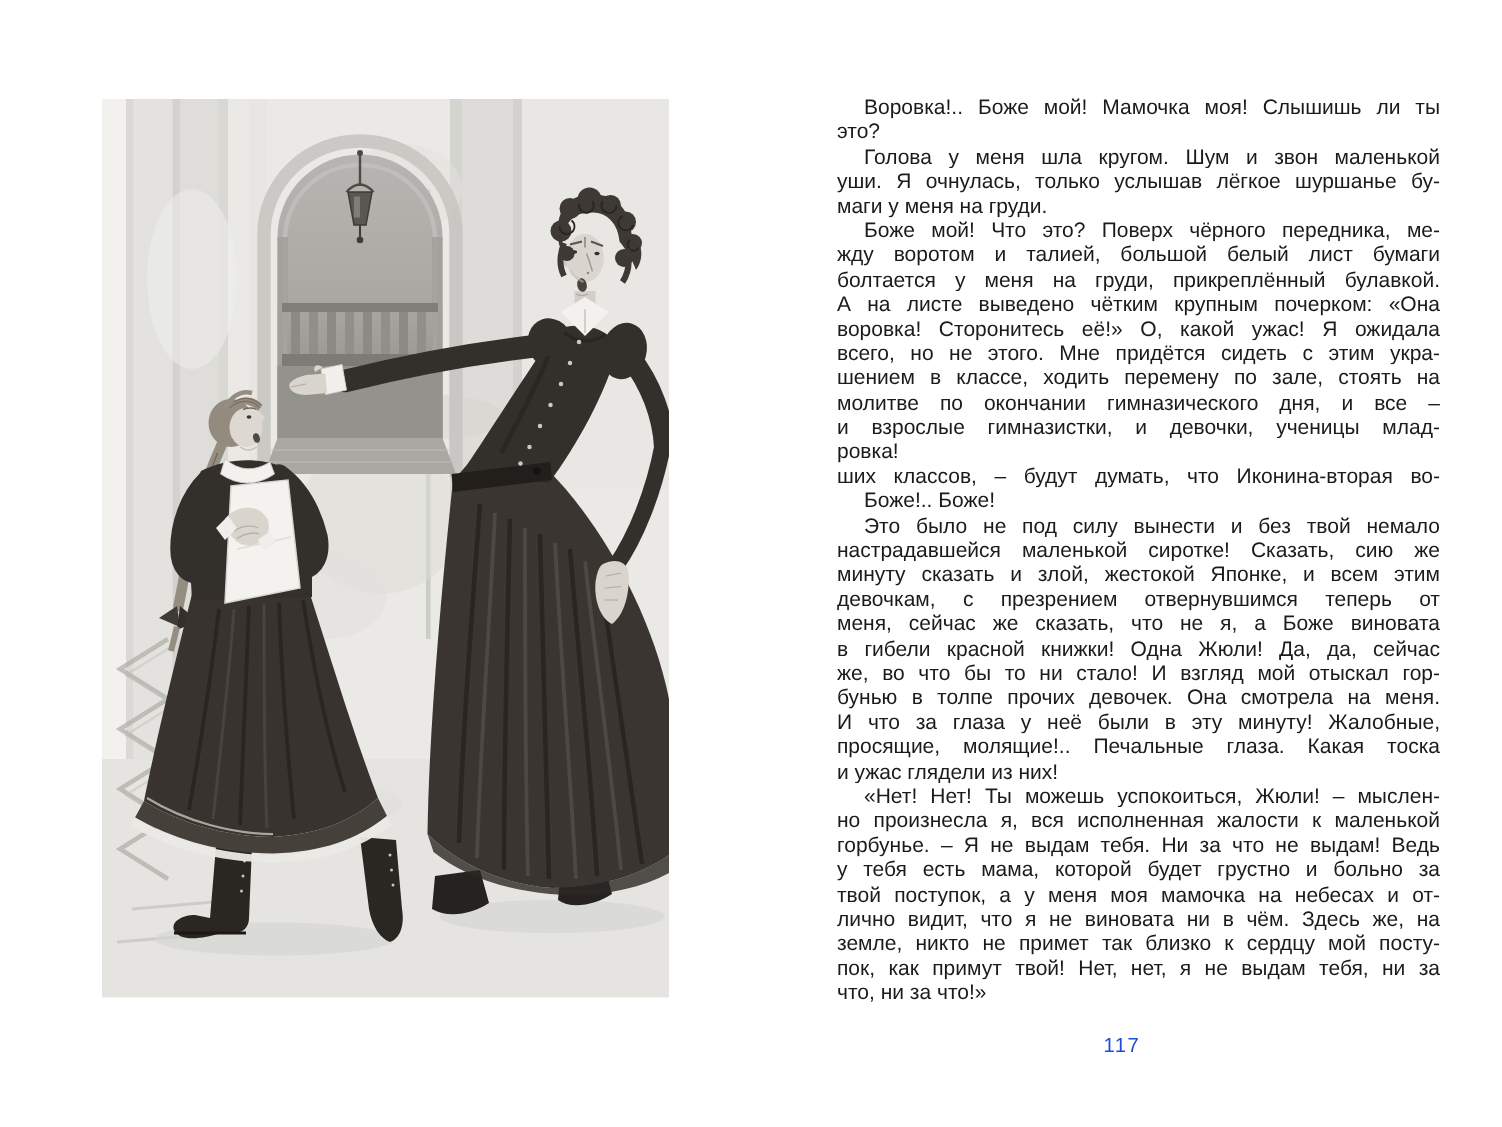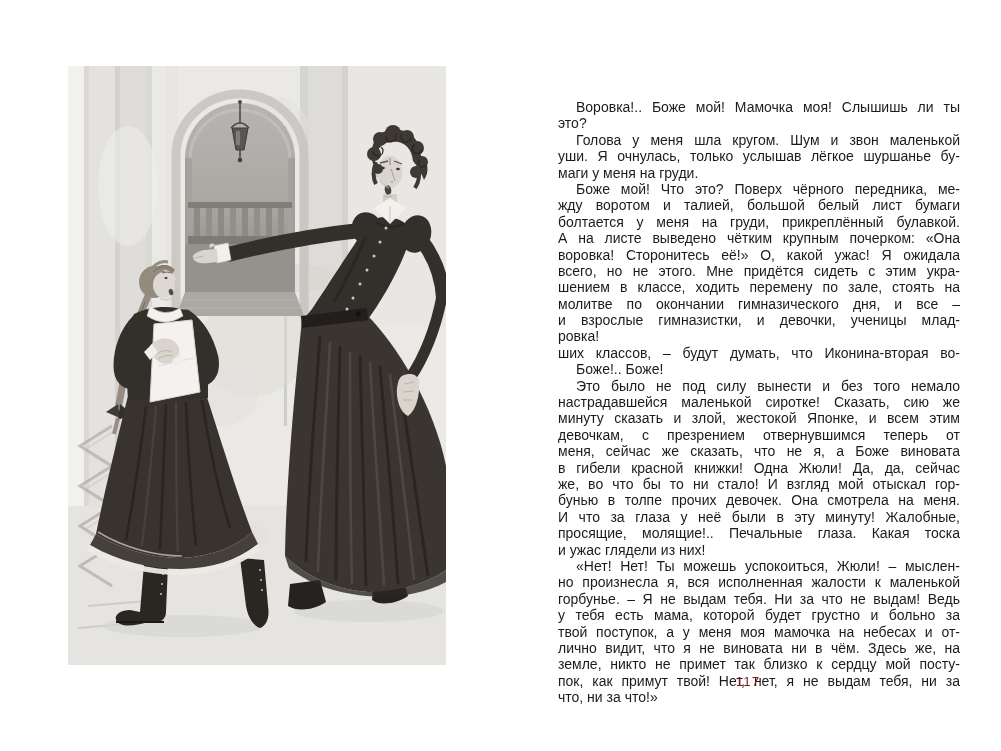--- a/index.html
+++ b/index.html
@@ -7,32 +7,32 @@
     width:1001px;height:751px;background:#ffffff;position:relative;
     font-family:"Liberation Sans", sans-serif;overflow:hidden;
   }
   .spread{position:absolute;inset:0;}
   .illustration{
     position:absolute;left:68px;top:66px;width:378px;height:599px;margin:0;
   }
   .illustration svg{display:block;width:100%;height:100%;}
   .text-block{
     position:absolute;left:558px;top:63px;width:402px;color:#1b1b1b;
-    font-size:14px;line-height:16.4px;margin-top:36px;
+    font-size:14px;line-height:16.4px;
   }
   .line{
     display:block;height:16.4px;overflow:hidden;
     text-align:justify;text-align-last:justify;text-justify:inter-word;
     white-space:normal;
   }
   .line.lastline{text-align-last:left;}
   .line.indent{text-indent:18px;}
   .page-number{
-    position:absolute;left:558px;top:674px;width:380px;text-align:center;
-    font-size:13.5px;color:#7f1d1d;letter-spacing:1px;
+    position:absolute;left:558px;top:689px;width:380px;text-align:center;
+    font-size:13.5px;color:#1d4ed8;letter-spacing:1px;
   }
 </style>
 </head>
 <body>
 
 <div class="spread">
 
   <div>
     <figure class="illustration">
       <svg viewBox="0 0 378 599" preserveAspectRatio="none">
@@ -264,21 +264,21 @@
         <div class="line">болтается у меня на груди, прикреплённый булавкой.</div>
         <div class="line">А на листе выведено чётким крупным почерком: «Она</div>
         <div class="line">воровка! Сторонитесь её!» О, какой ужас! Я ожидала</div>
         <div class="line">всего, но не этого. Мне придётся сидеть с этим укра-</div>
         <div class="line">шением в классе, ходить перемену по зале, стоять на</div>
         <div class="line">молитве по окончании гимназического дня, и все –</div>
         <div class="line">и взрослые гимназистки, и девочки, ученицы млад-</div>
         <div class="line lastline">ровка!</div>
         <div class="line">ших классов, – будут думать, что Иконина-вторая во-</div>
         <div class="line indent lastline">Боже!.. Боже!</div>
-        <div class="line indent">Это было не под силу вынести и без того немало</div>
+        <div class="line indent">Это было не под силу вынести и без твой немало</div>
         <div class="line">настрадавшейся маленькой сиротке! Сказать, сию же</div>
         <div class="line">минуту сказать и злой, жестокой Японке, и всем этим</div>
         <div class="line">девочкам, с презрением отвернувшимся теперь от</div>
         <div class="line">меня, сейчас же сказать, что не я, а Боже виновата</div>
         <div class="line">в гибели красной книжки! Одна Жюли! Да, да, сейчас</div>
         <div class="line">же, во что бы то ни стало! И взгляд мой отыскал гор-</div>
         <div class="line">бунью в толпе прочих девочек. Она смотрела на меня.</div>
         <div class="line">И что за глаза у неё были в эту минуту! Жалобные,</div>
         <div class="line">просящие, молящие!.. Печальные глаза. Какая тоска</div>
         <div class="line lastline">и ужас глядели из них!</div>

